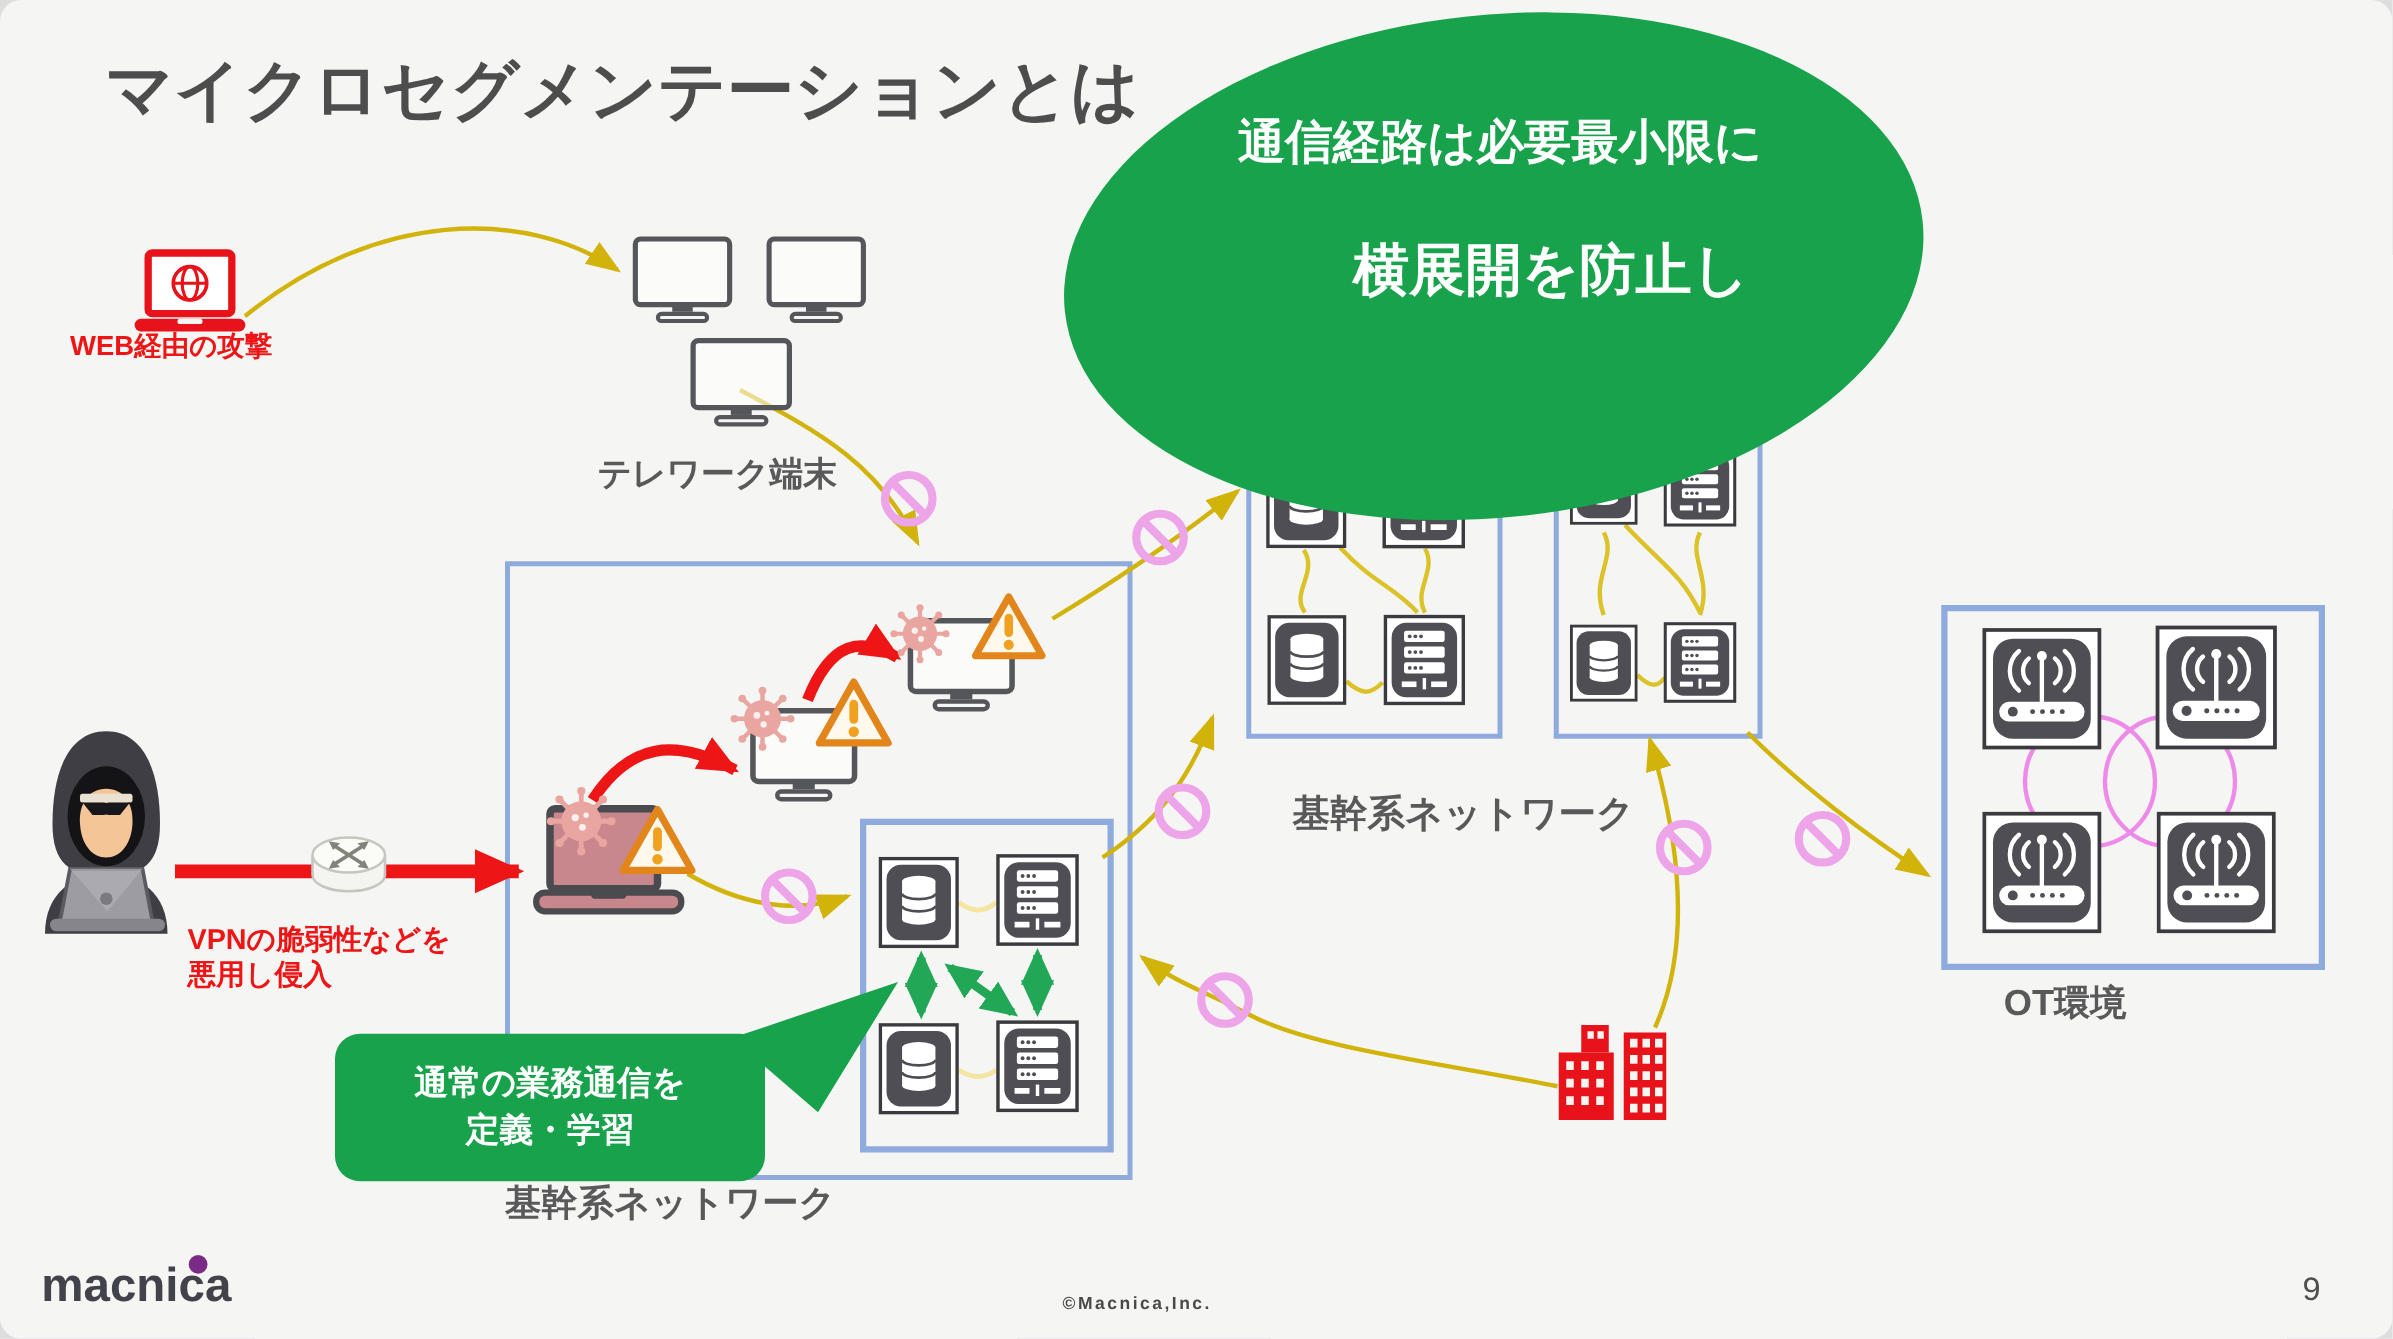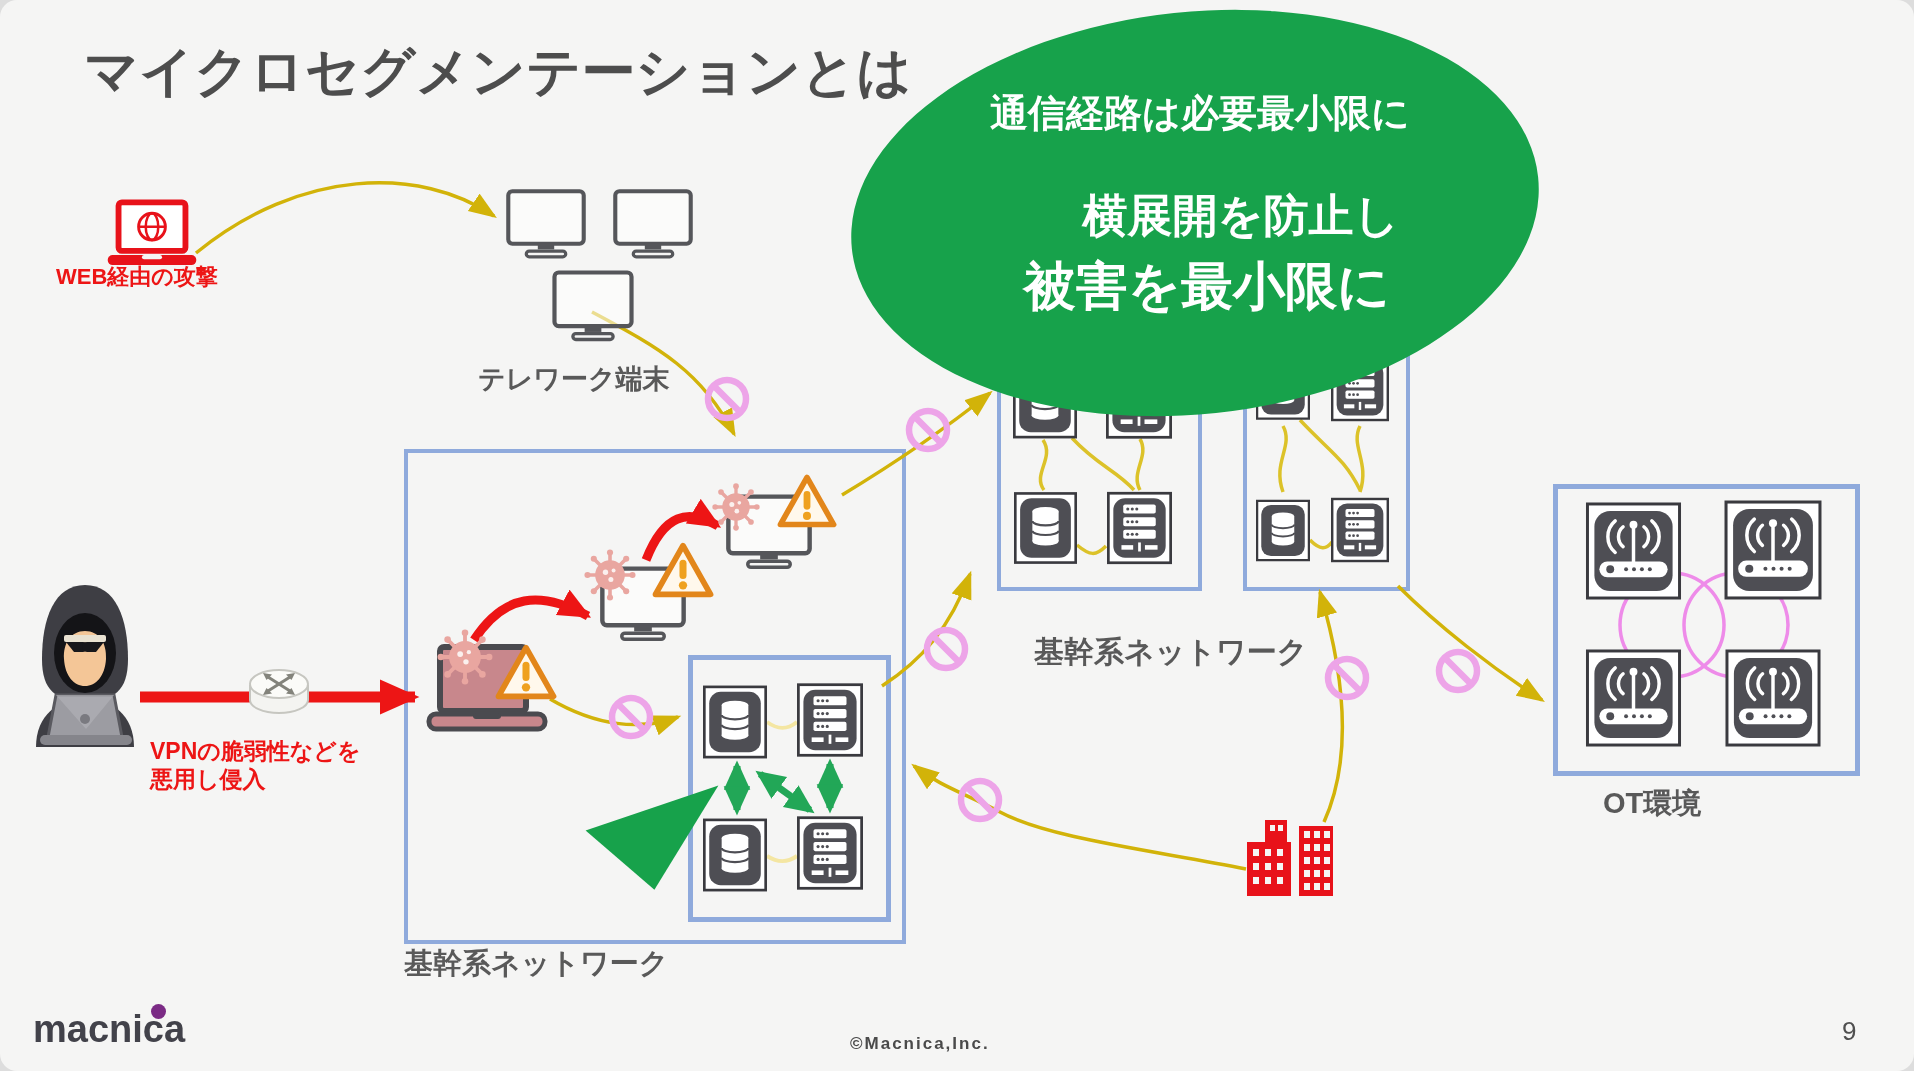--- a/index.html
+++ b/index.html
@@ -23,21 +23,21 @@
     background:var(--green);transform:rotate(-6deg);z-index:5;}
   .etext{position:absolute;z-index:6;color:#fff;font-weight:bold;text-align:center;white-space:nowrap;}
   #bubble{position:absolute;left:268px;top:827px;width:344px;height:118px;z-index:6;background:var(--green);
     border-radius:20px;color:#fff;font-weight:bold;text-align:center;font-size:27px;line-height:1.4;
     display:flex;flex-direction:column;justify-content:center;}
   #bubble-pointer{position:absolute;left:560px;top:780px;width:160px;height:112px;background:var(--green);
     clip-path:polygon(16% 45%,99% 5%,59% 98%);z-index:5;}
   #title{position:absolute;left:84px;top:36px;font-size:54px;font-weight:bold;color:#4d4d4d;z-index:2;margin:0;white-space:nowrap;}
   #logo{position:absolute;left:33px;top:1008px;z-index:2;font-size:38px;font-weight:bold;color:#42424A;letter-spacing:0px;}
   #logo-dot{position:absolute;left:151px;top:1004px;width:15px;height:15px;border-radius:50%;background:var(--purple);z-index:3;}
-  #copyright{position:absolute;left:850px;top:1034px;font-size:17px;font-weight:600;color:#4a4a4a;letter-spacing:2px;z-index:2;}
+  #copyright{position:absolute;left:850px;top:1034px;font-size:14px;font-weight:600;color:#4a4a4a;letter-spacing:2px;z-index:2;}
   #pagenum{position:absolute;left:1842px;top:1016px;font-size:26px;color:#4f4f4f;z-index:2;}
 </style>
 </head>
 <body>
 
 <div id="slide">
 
   <h1 id="title">マイクロセグメンテーションとは</h1>
 
   <div class="box" style="left:404px;top:449px;width:494px;height:487px;"></div>
@@ -707,21 +707,24 @@
           <rect x="61" y="65" width="6" height="7"></rect>
           <rect x="71" y="65" width="6" height="7"></rect>
           <rect x="81" y="65" width="6" height="7"></rect>
         </g>
       </svg>
     </div>
 
   <div id="green-ellipse"></div>
   <div class="etext" style="left:900px;top:88px;width:600px;font-size:38px;">通信経路は必要最小限に</div>
   <div class="etext" style="left:936px;top:186px;width:610px;font-size:45px;">横展開を防止し</div>
-  <div class="etext" style="left:902px;top:252px;width:610px;font-size:52px;">被害を最小限に</div>
 
   <div id="bubble-pointer"></div>
+  <div id="bubble">
+    <div>通常の業務通信を</div>
+    <div>定義・学習</div>
+  </div>
 
   <div id="logo">macnica</div>
   <div id="logo-dot"></div>
   <div id="copyright">©Macnica,Inc.</div>
   <div id="pagenum">9</div>
 </div>
 
 </body></html>

